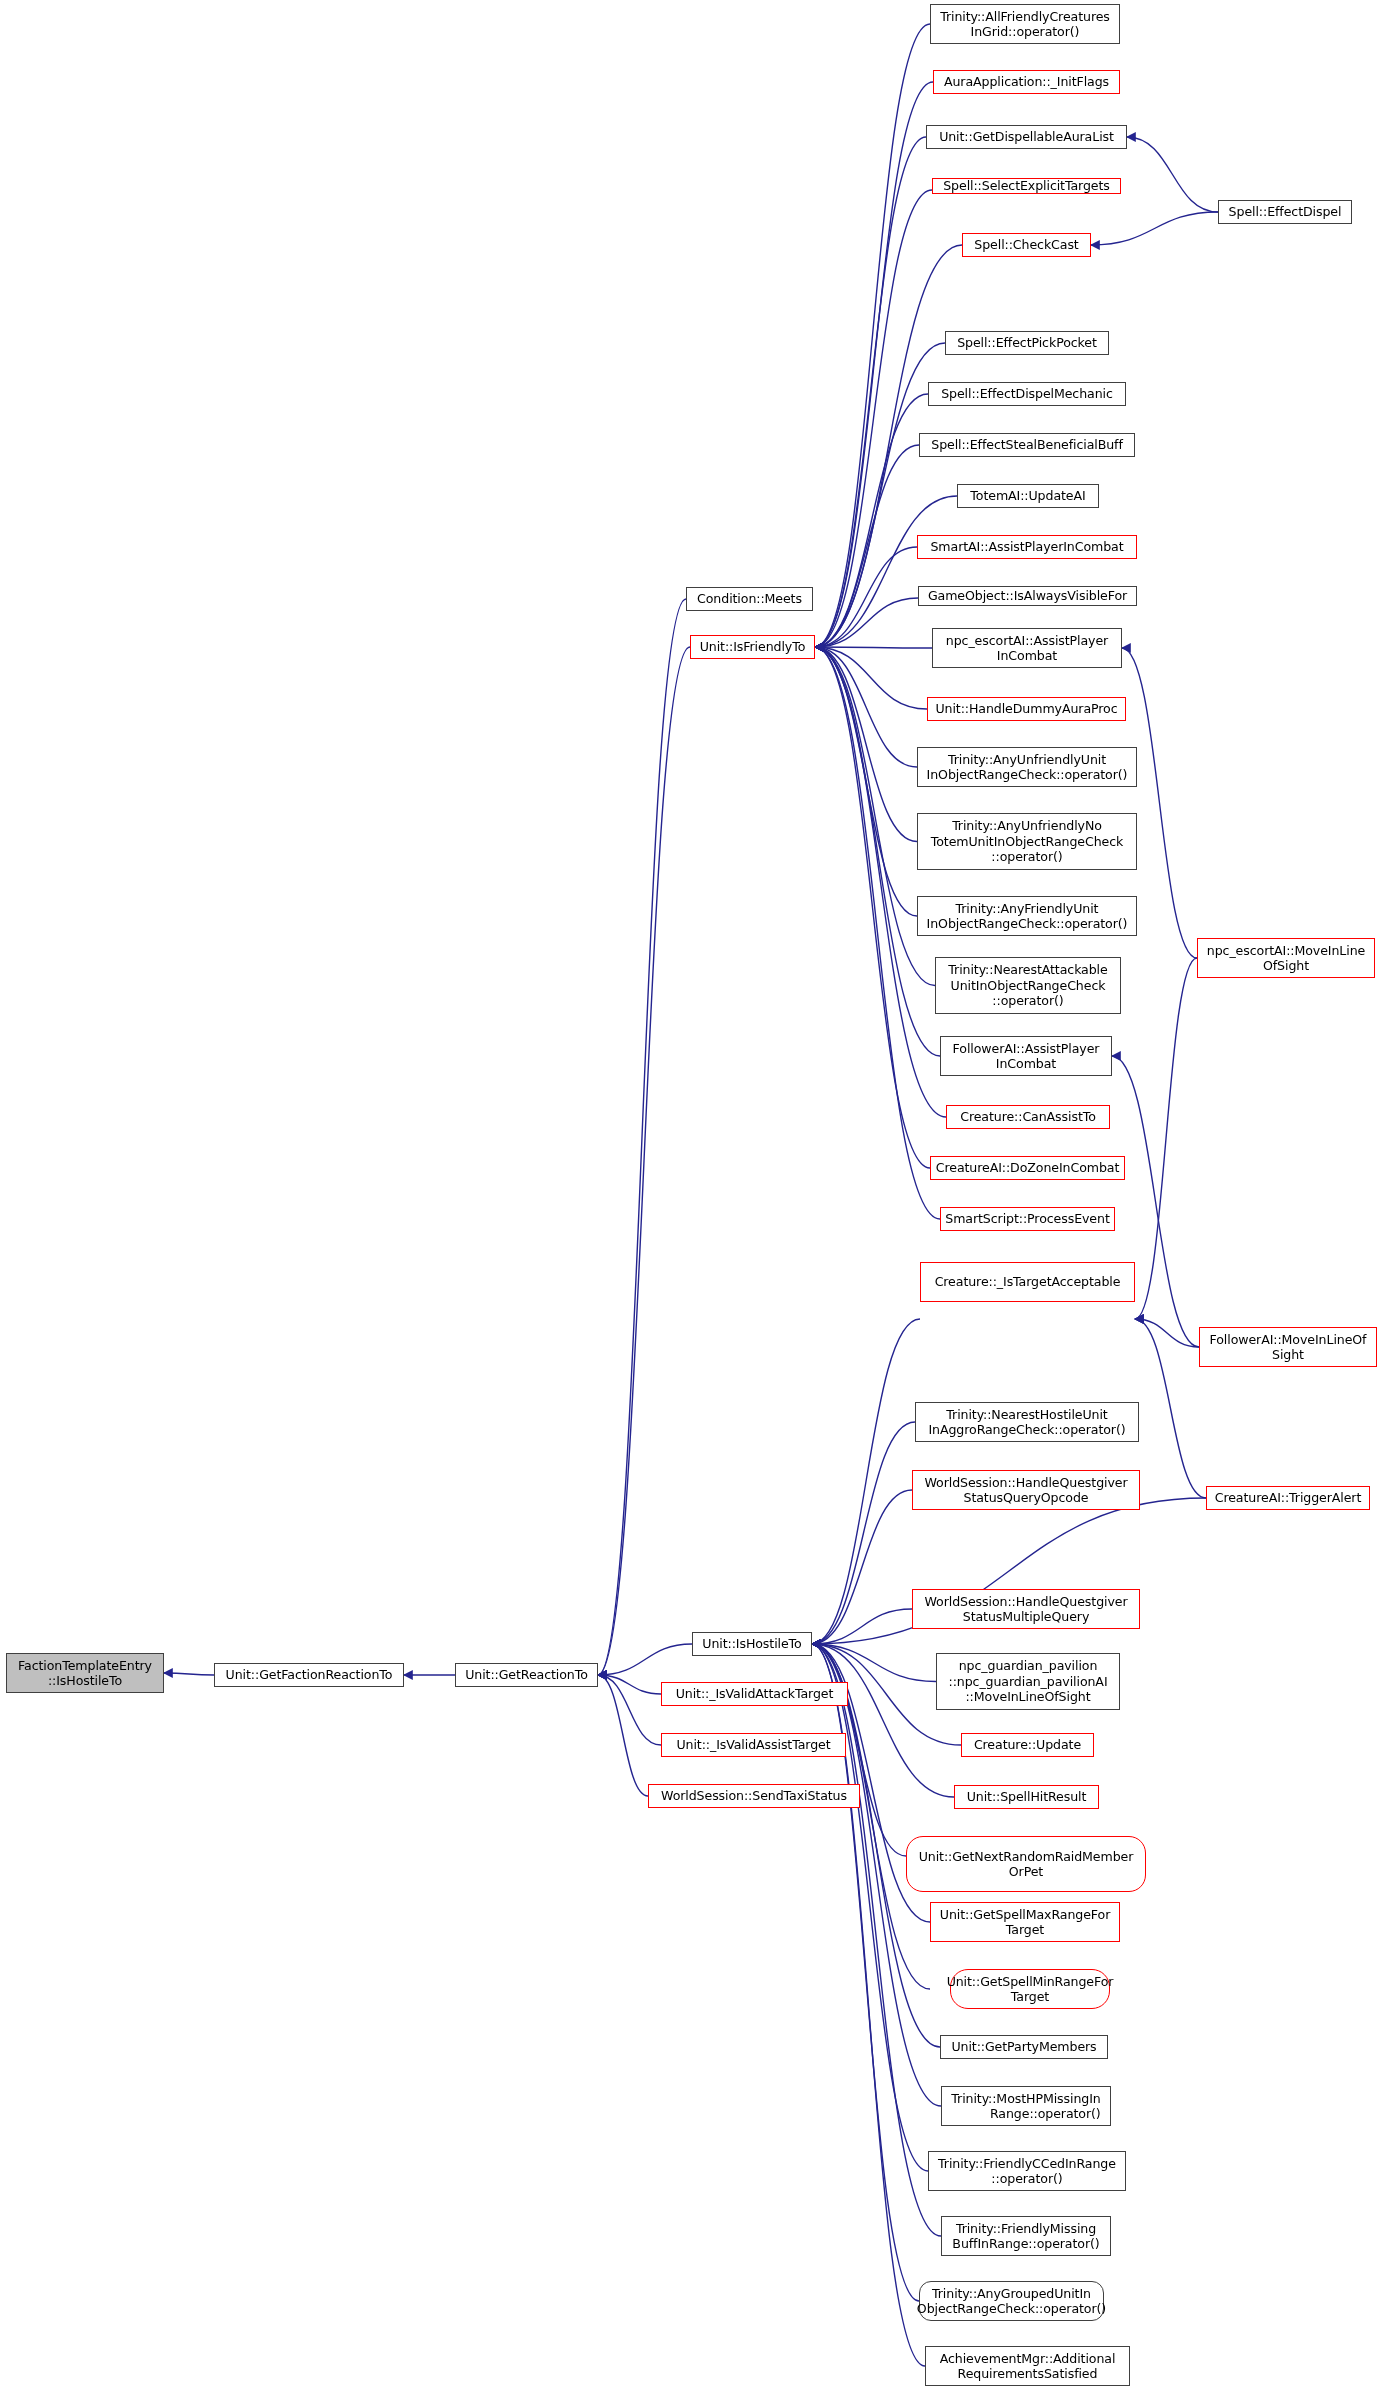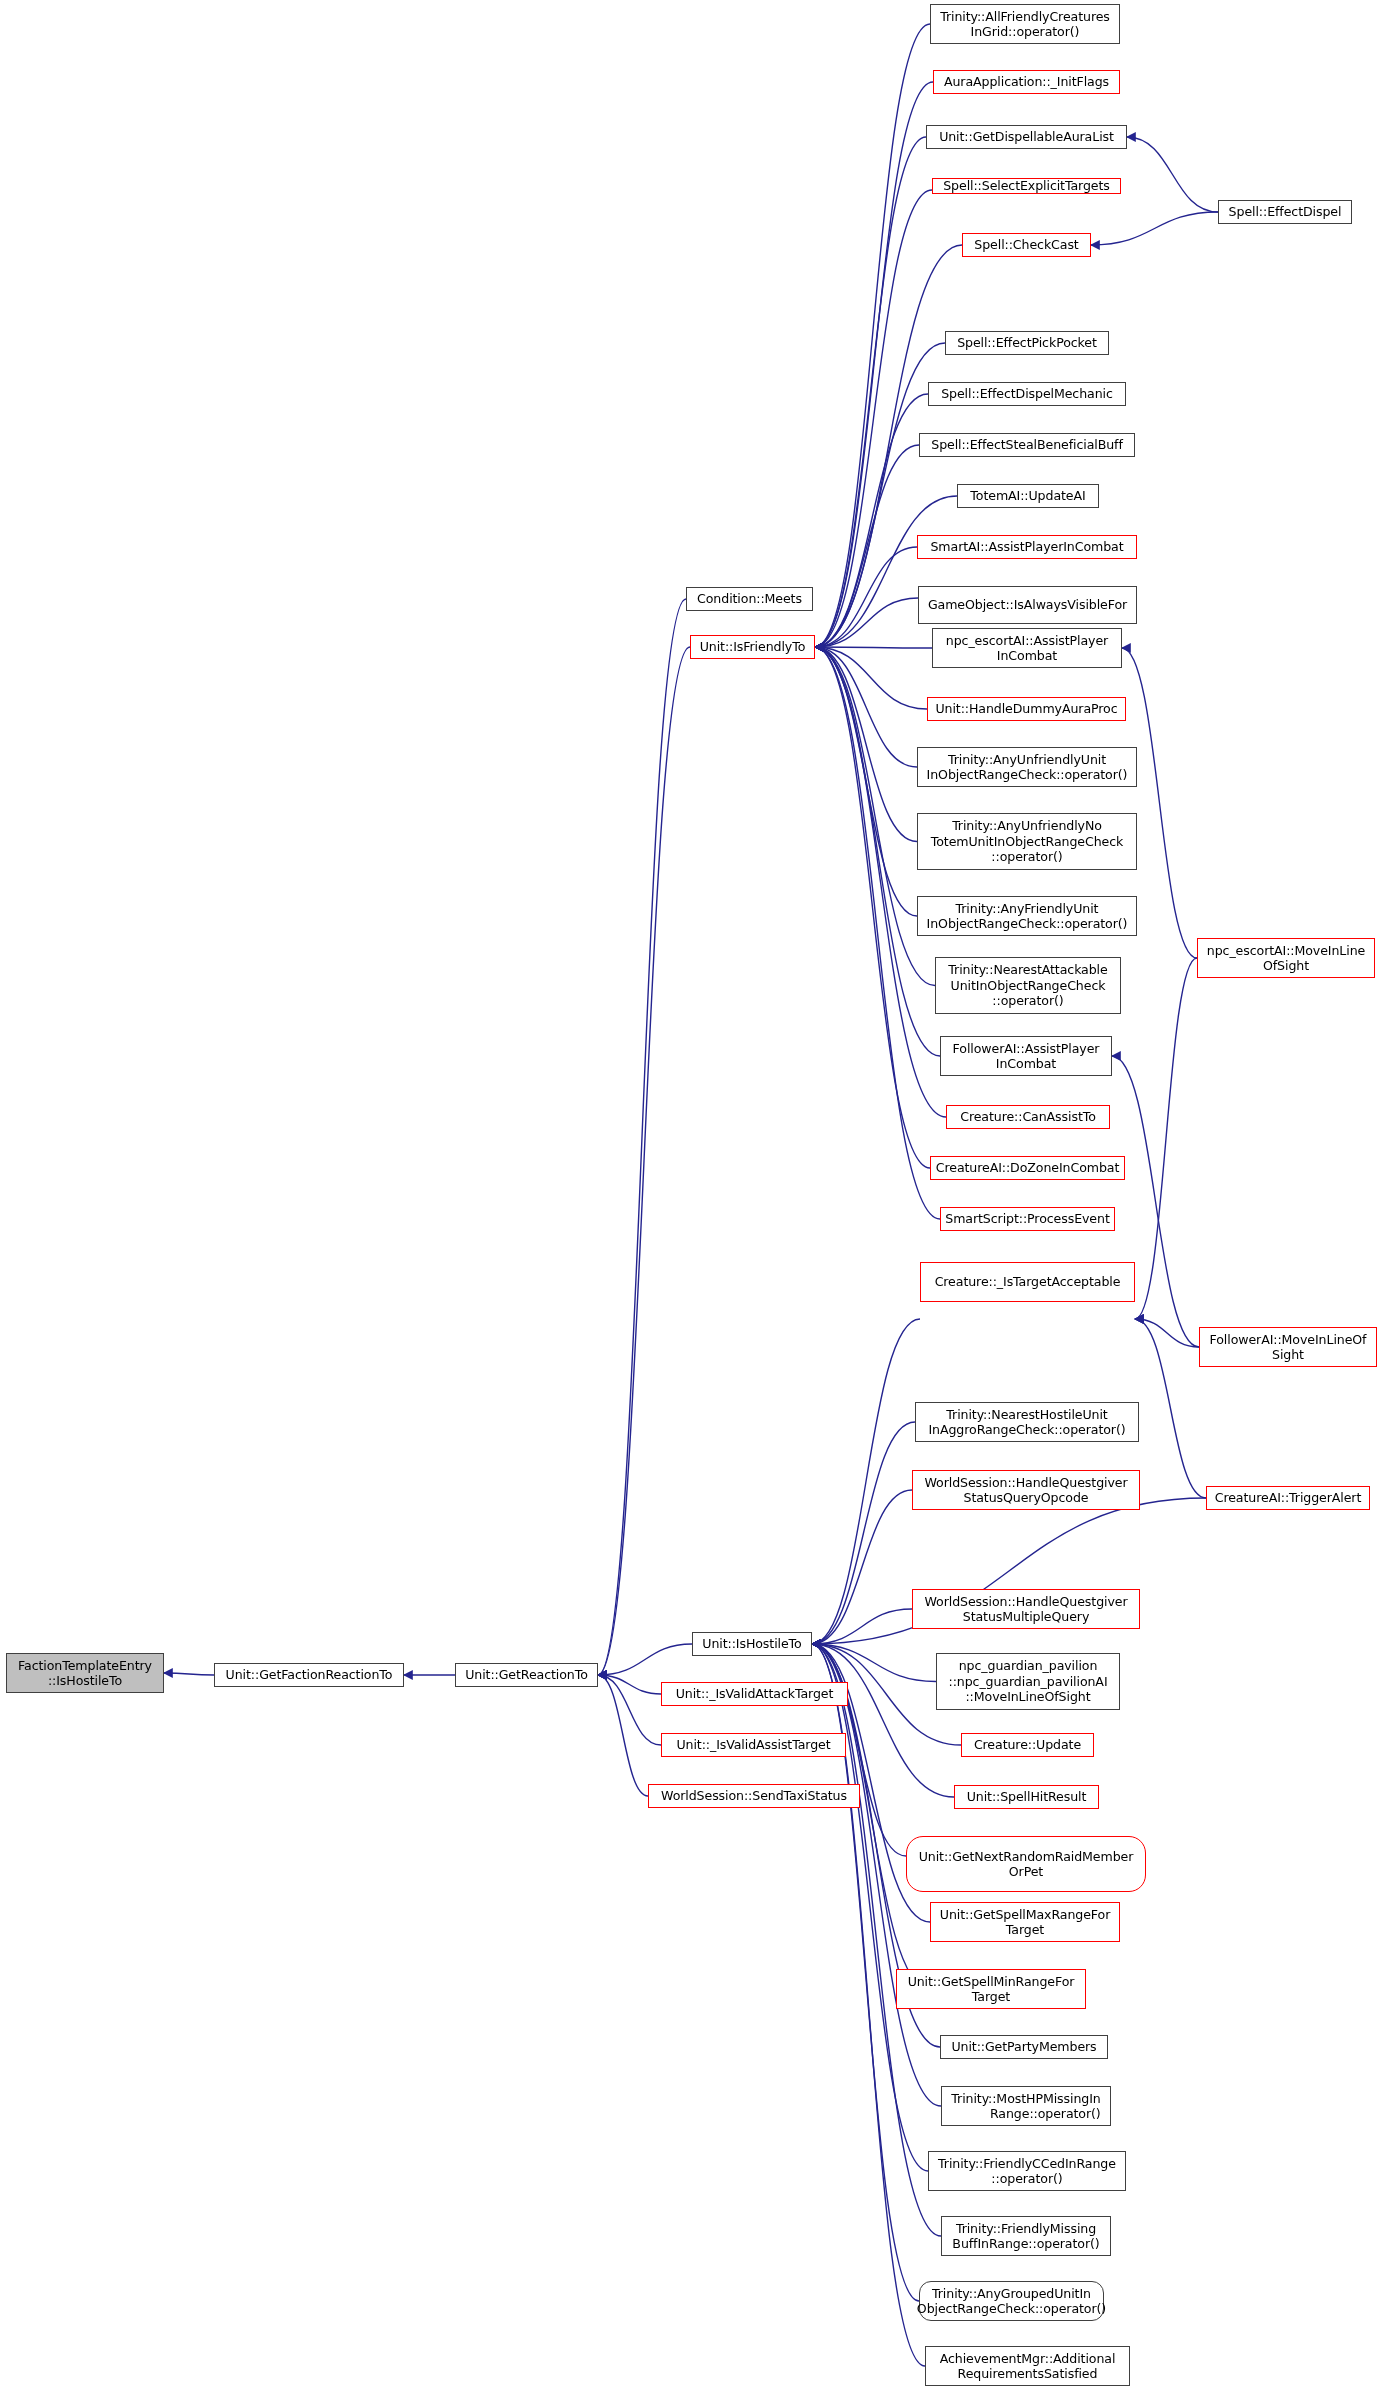--- a/index.html
+++ b/index.html
@@ -107,21 +107,21 @@
       <div class="node red" style="left: 933px; top: 70px; width: 187px; height: 24px;">AuraApplication::_InitFlags</div>
       <div class="node black" style="left: 926px; top: 125px; width: 201px; height: 24px;">Unit::GetDispellableAuraList</div>
       <div class="node red" style="left: 932px; top: 178px; width: 189px; height: 16px;">Spell::SelectExplicitTargets</div>
       <div class="node red" style="left: 962px; top: 233px; width: 129px; height: 24px;">Spell::CheckCast</div>
       <div class="node black" style="left: 1218px; top: 200px; width: 134px; height: 24px;">Spell::EffectDispel</div>
       <div class="node black" style="left: 945px; top: 331px; width: 164px; height: 24px;">Spell::EffectPickPocket</div>
       <div class="node black" style="left: 928px; top: 382px; width: 198px; height: 24px;">Spell::EffectDispelMechanic</div>
       <div class="node black" style="left: 919px; top: 433px; width: 216px; height: 24px;">Spell::EffectStealBeneficialBuff</div>
       <div class="node black" style="left: 957px; top: 484px; width: 142px; height: 24px;">TotemAI::UpdateAI</div>
       <div class="node red" style="left: 917px; top: 535px; width: 220px; height: 24px;">SmartAI::AssistPlayerInCombat</div>
-      <div class="node black" style="left: 918px; top: 586px; width: 219px; height: 38px;">GameObject::IsAlwaysVisibleFor</div>
+      <div class="node black" style="left: 918px; top: 586px; width: 219px; height: 20px;">GameObject::IsAlwaysVisibleFor</div>
       <div class="node black" style="left: 686px; top: 587px; width: 127px; height: 24px;">Condition::Meets</div>
       <div class="node red" style="left: 690px; top: 635px; width: 125px; height: 24px;">Unit::IsFriendlyTo</div>
       <div class="node black" style="left: 932px; top: 628px; width: 190px; height: 40px;">npc_escortAI::AssistPlayer
 InCombat</div>
       <div class="node red" style="left: 927px; top: 697px; width: 199px; height: 24px;">Unit::HandleDummyAuraProc</div>
       <div class="node black" style="left: 917px; top: 747px; width: 220px; height: 40px;">Trinity::AnyUnfriendlyUnit
 InObjectRangeCheck::operator()</div>
       <div class="node black" style="left: 917px; top: 813px; width: 220px; height: 57px;">Trinity::AnyUnfriendlyNo
 TotemUnitInObjectRangeCheck
 ::operator()</div>
@@ -153,21 +153,21 @@
       <div class="node black" style="left: 692px; top: 1632px; width: 120px; height: 24px;">Unit::IsHostileTo</div>
       <div class="node red" style="left: 661px; top: 1682px; width: 187px; height: 24px;">Unit::_IsValidAttackTarget</div>
       <div class="node red" style="left: 661px; top: 1733px; width: 185px; height: 24px;">Unit::_IsValidAssistTarget</div>
       <div class="node red" style="left: 648px; top: 1784px; width: 212px; height: 24px;">WorldSession::SendTaxiStatus</div>
       <div class="node red" style="left: 961px; top: 1733px; width: 133px; height: 24px;">Creature::Update</div>
       <div class="node red" style="left: 954px; top: 1785px; width: 145px; height: 24px;">Unit::SpellHitResult</div>
       <div class="node red" style="left: 906px; top: 1836px; width: 240px; height: 56px; border-radius: 17px;">Unit::GetNextRandomRaidMember
 OrPet</div>
       <div class="node red" style="left: 930px; top: 1902px; width: 190px; height: 40px;">Unit::GetSpellMaxRangeFor
 Target</div>
-      <div class="node red" style="left: 896px; top: 1969px; width: 190px; height: 40px;">Unit::GetSpellMinRangeFor
+      <div class="node red" style="left: 950px; top: 1969px; width: 160px; height: 40px; border-radius: 18px;">Unit::GetSpellMinRangeFor
 Target</div>
       <div class="node black" style="left: 940px; top: 2035px; width: 168px; height: 24px;">Unit::GetPartyMembers</div>
       <div class="node black" style="left: 941px; top: 2086px; width: 170px; height: 40px; text-align: right;">Trinity::MostHPMissingIn
 Range::operator()</div>
       <div class="node black" style="left: 928px; top: 2151px; width: 198px; height: 40px;">Trinity::FriendlyCCedInRange
 ::operator()</div>
       <div class="node black" style="left: 941px; top: 2216px; width: 170px; height: 40px;">Trinity::FriendlyMissing
 BuffInRange::operator()</div>
       <div class="node black" style="left: 919px; top: 2281px; width: 185px; height: 40px; border-radius: 12px;">Trinity::AnyGroupedUnitIn
 ObjectRangeCheck::operator()</div>

